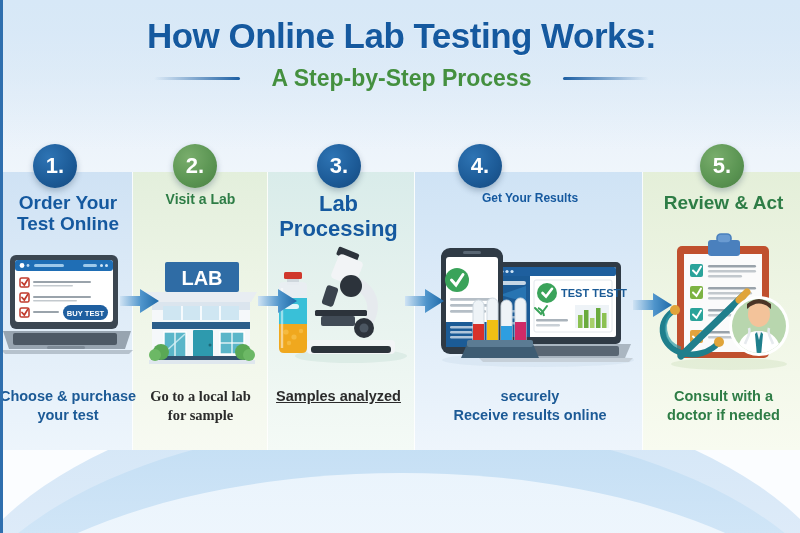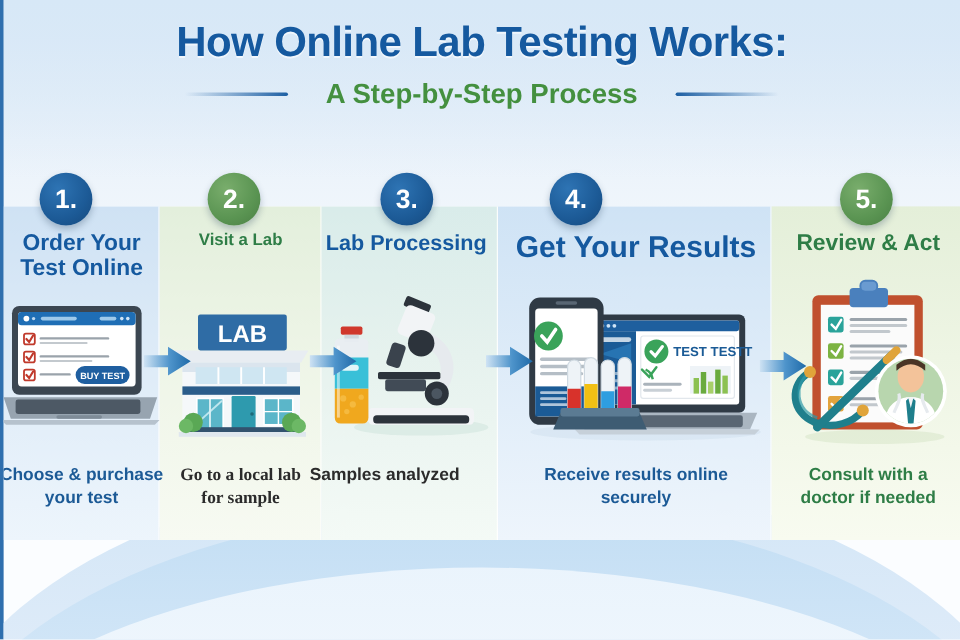--- a/index.html
+++ b/index.html
@@ -223,21 +223,21 @@
             <stop offset="100%" stop-color="#1f6aa8"></stop>
       </linearGradient>
         </defs>
       <path d="M0 9 H20 V2 L39 14 L20 26 V19 H0 Z" fill="url(#ag2)"></path>
     </svg>
   </div>
 
   <div class="stepnum" style="left:314px;top:144px;background:radial-gradient(circle at 35% 30%,#2e74b4,#1c5a96 60%,#16487c 100%);">
     <span>3.</span>
   </div>
-  <div class="sh" style="left:258px;top:192px;width:155px;font-size:18px;color:#15599f;">
+  <div class="sh" style="left:258px;top:192px;width:155px;font-size:22px;color:#15599f;">
     <div>Lab Processing</div>
   </div>
 
   <div class="art" style="left:272px;top:236px;width:140px;height:130px;">
     <svg viewBox="0 0 140 130" width="140" height="130">
       <ellipse cx="76" cy="120" rx="56" ry="7" fill="#cfe3dd" opacity=".55"></ellipse>
 
       <path d="M74 38 C104 46 112 74 92 96 L82 96 C100 76 94 54 70 50 Z" fill="#e6eaee"></path>
 
       <rect x="62" y="14" width="22" height="9" rx="2" transform="rotate(22 73 18)" fill="#2c333b"></rect>
@@ -265,41 +265,41 @@
         <circle cx="11" cy="96" r="2.6"></circle>
           <circle cx="19" cy="101" r="2.6"></circle>
         <circle cx="26" cy="95" r="2.2"></circle>
           <circle cx="14" cy="107" r="2.2"></circle>
       </g>
       <rect x="9" y="68" width="15" height="5" rx="2.5" fill="#ffffff" opacity=".85"></rect>
       <path d="M7 52 V112" stroke="#ffffff" stroke-width="2.4" opacity=".5"></path>
     </svg>
   </div>
 
-  <div class="caption" style="left:240px;top:387px;width:155px;color:#2b2b2b;">
+  <div class="caption" style="left:258px;top:387px;width:155px;color:#2b2b2b;text-decoration:underline;">
     <div>Samples analyzed</div>
   </div>
 
   <div class="arrow" style="left:402px;top:287px;">
     <svg viewBox="0 0 40 28" width="40" height="28">
       <defs>
           <linearGradient id="ag3" x1="0" y1="0" x2="1" y2="0">
         <stop offset="0" stop-color="#cfe3f4"></stop>
             <stop offset="55%" stop-color="#4e94cb"></stop>
             <stop offset="100%" stop-color="#1f6aa8"></stop>
       </linearGradient>
         </defs>
       <path d="M0 9 H20 V2 L39 14 L20 26 V19 H0 Z" fill="url(#ag3)"></path>
     </svg>
   </div>
 
   <div class="stepnum" style="left:455px;top:144px;background:radial-gradient(circle at 35% 30%,#2e74b4,#1c5a96 60%,#16487c 100%);">
     <span>4.</span>
   </div>
-  <div class="sh" style="left:413px;top:192px;width:228px;font-size:25px;color:#15599f;">
+  <div class="sh" style="left:413px;top:192px;width:228px;font-size:12px;color:#15599f;">
     <div>Get Your Results</div>
   </div>
 
   <div class="art" style="left:420px;top:240px;width:222px;height:128px;">
     <svg viewBox="0 0 222 128" width="222" height="128">
       <ellipse cx="115" cy="120" rx="96" ry="7" fill="#cfe0ee" opacity=".5"></ellipse>
 
       <rect x="68" y="22" width="130" height="82" rx="5" fill="#2f3a45"></rect>
       <rect x="73" y="27" width="120" height="70" rx="2" fill="#ffffff"></rect>
       <rect x="73" y="27" width="120" height="9" rx="2" fill="#1e5f9e"></rect>
@@ -363,22 +363,22 @@
         <path d="M78 86 H89 V102 Q89 108 83.5 108 Q78 108 78 102 Z" fill="#2e9ee0"></path>
         <rect x="92" y="58" width="11" height="50" rx="5.5" fill="#eef3f7" stroke="#cfd9e1"></rect>
         <path d="M92 82 H103 V102 Q103 108 97.5 108 Q92 108 92 102 Z" fill="#cf2a67"></path>
         <path d="M44 104 H110 L116 118 H38 Z" fill="#3e5c73"></path>
         <rect x="44" y="100" width="66" height="7" rx="2" fill="#5b7b93"></rect>
       </g>
     </svg>
   </div>
 
   <div class="caption" style="left:413px;top:387px;width:228px;color:#1c5a96;">
+    <div>securely</div>
     <div>Receive results online</div>
-    <div>securely</div>
   </div>
 
   <div class="arrow" style="left:630px;top:291px;">
     <svg viewBox="0 0 40 28" width="40" height="28">
       <defs>
           <linearGradient id="ag4" x1="0" y1="0" x2="1" y2="0">
         <stop offset="0" stop-color="#cfe3f4"></stop>
             <stop offset="55%" stop-color="#4e94cb"></stop>
             <stop offset="100%" stop-color="#1f6aa8"></stop>
       </linearGradient>

